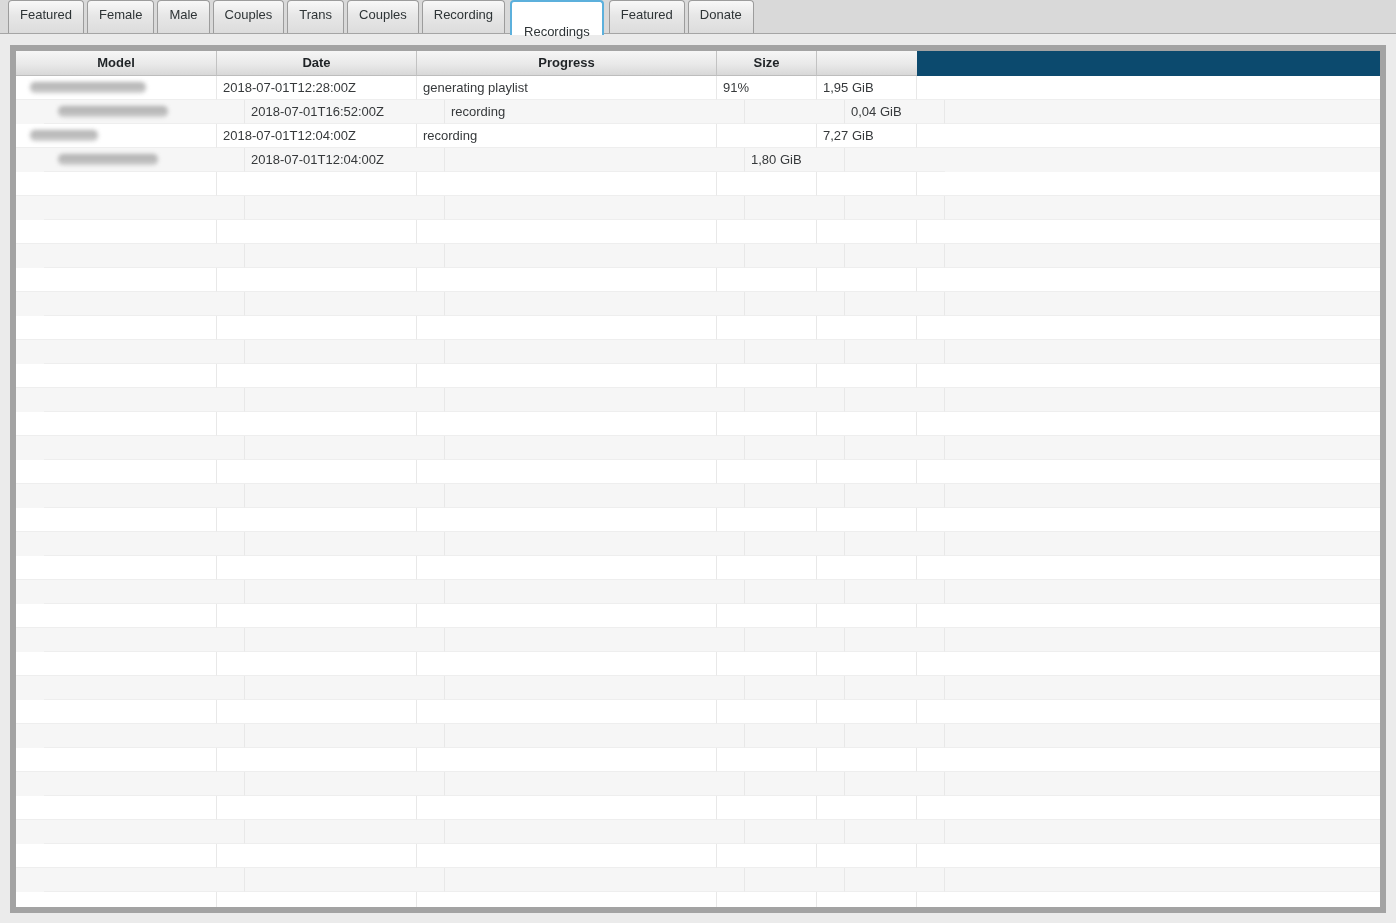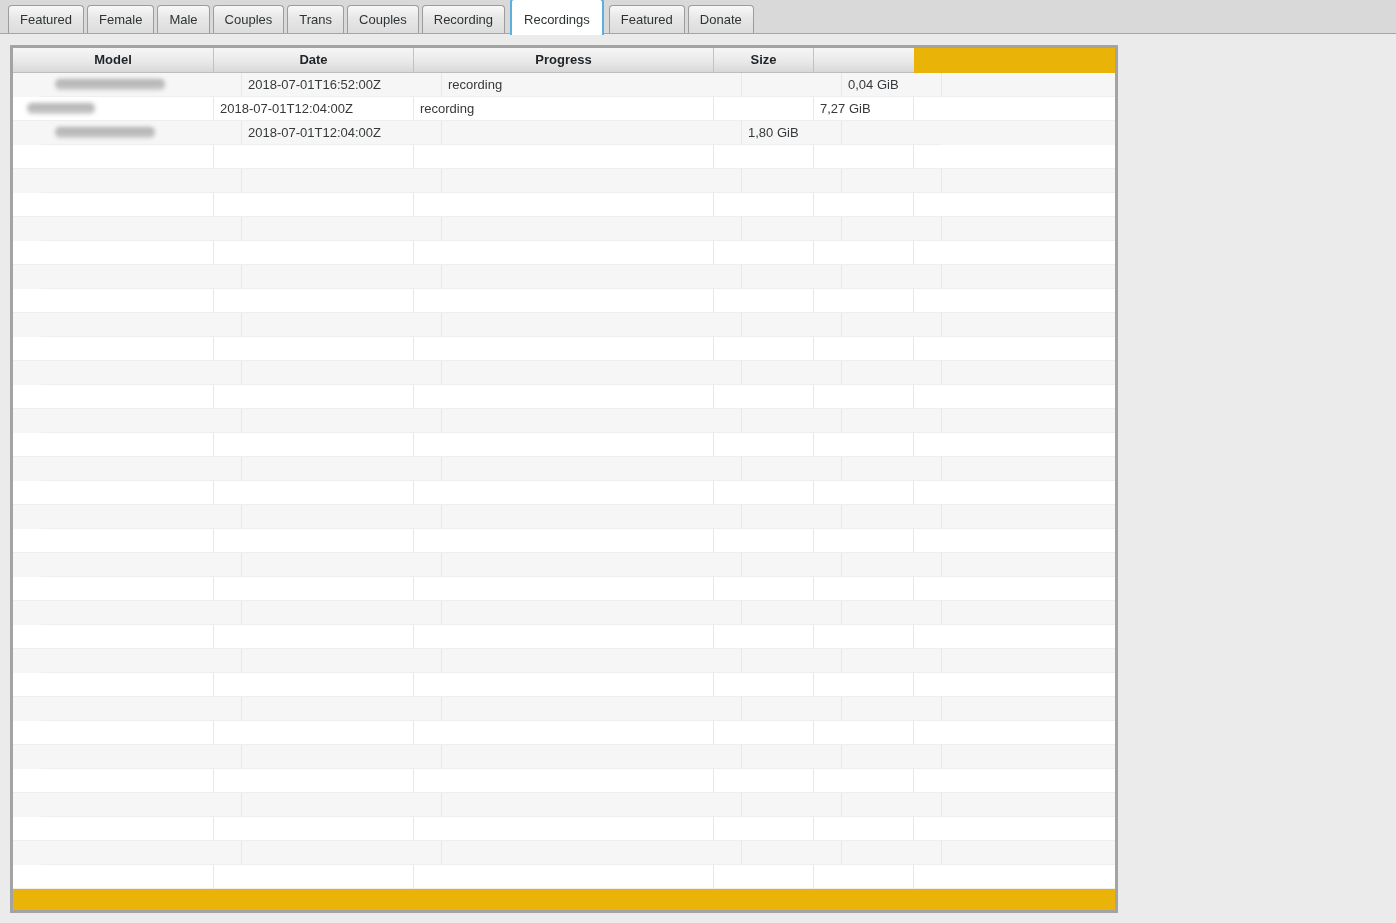--- a/index.html
+++ b/index.html
@@ -10,21 +10,20 @@
     color: #2e3436;
     background: #ebebeb;
   }
 
   
   .tabbar {
     height: 34px;
     background: #d9d9d9;
     border-bottom: 1px solid #a5a5a5;
     display: flex;
-    align-items: flex-end;
     padding-left: 8px;
     position: relative;
   }
   .tab {
     flex: 0 0 auto;
     font-size: 13px;
     line-height: 16px;
     color: #2e3436;
     padding: 6px 11px 5px 11px;
     margin-right: 3px;
@@ -34,37 +33,37 @@
     border-radius: 4px 4px 0 0;
     cursor: pointer;
     white-space: nowrap;
     position: relative;
     z-index: 1;
   }
   .tab.active {
     background: #ffffff;
     border: 2px solid #5cb0dc;
     border-bottom: none;
-    padding: 12px 12px 7px 12px;
+    padding: 22px 12px 7px 12px;
     margin-left: 2px;
     margin-right: 5px;
     margin-bottom: -2px;
     z-index: 3;
   }
 
   
   .content {
     padding: 11px 10px 10px 10px;
     height: 889px;
   }
   .table {
-    width: 1108px;
+    width: 1376px;
     height: 868px;
-    border: 3px solid #a3a3a3;
-    background: #eab308;
+    border: 6px solid #a3a3a3;
+    background: #0c4a6e;
     overflow: hidden;
   }
   .thead {
     display: grid;
     grid-template-columns: 201px 200px 300px 100px 100px minmax(0,1fr);
     height: 25px;
   }
   .th {
     background: linear-gradient(to bottom, #f6f6f6, #e9e9e9 55%, #d8d8d8);
     border-right: 1px solid #c2c2c2;
@@ -130,20 +129,30 @@
 <div class="content">
   <div class="table">
     <div class="thead">
         <div class="th">Model</div>
         <div class="th">Date</div>
         <div class="th">Progress</div>
         <div class="th">Size</div>
         <div class="th"></div>
       </div>
     <div class="tbody">
+        <div class="tr odd">
+          <div class="td">
+            <div class="blob" style="width: 116px;"></div>
+          </div>
+          <div class="td">2018-07-01T12:28:00Z</div>
+          <div class="td">generating playlist</div>
+          <div class="td">91%</div>
+          <div class="td">1,95 GiB</div>
+          <div class="td"></div>
+        </div>
         <div class="tr even">
           <div class="td">
             <div class="blob" style="width: 110px;"></div>
           </div>
           <div class="td">2018-07-01T16:52:00Z</div>
           <div class="td">recording</div>
           <div class="td"></div>
           <div class="td">0,04 GiB</div>
           <div class="td"></div>
         </div>

